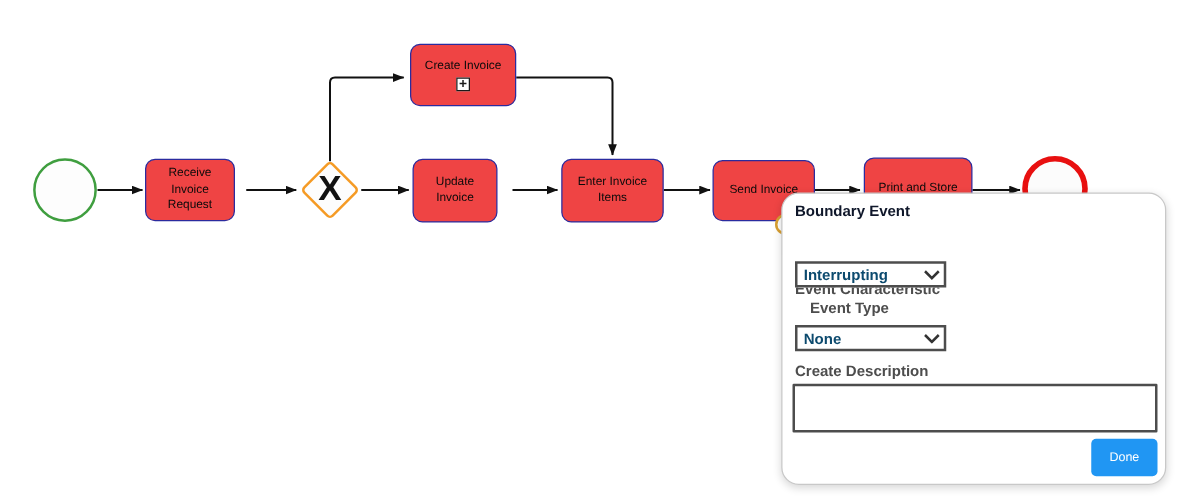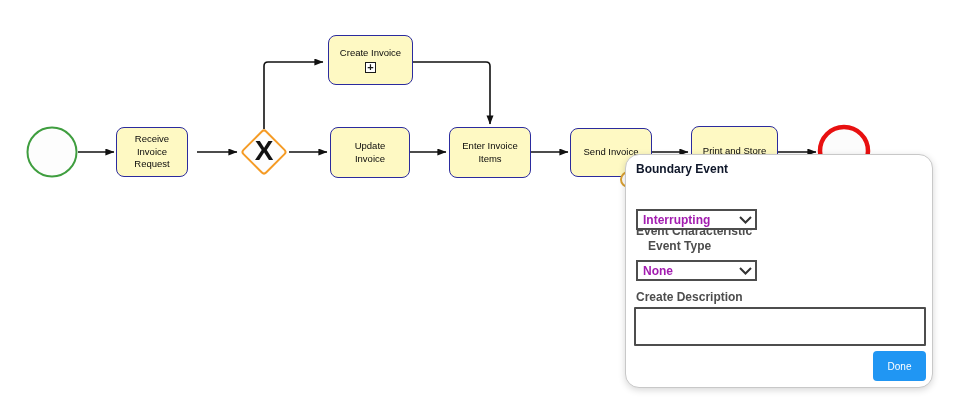--- a/index.html
+++ b/index.html
@@ -13,21 +13,21 @@
     overflow: hidden;
   }
   
   .connector-layer {
     position: absolute; left: 0; top: 0; z-index: 1;
   }
   .task {
     position: absolute;
     border: 1.6px solid #2b2b9e;
     border-radius: 8px;
-    background: #fef9c3;
+    background: #ef4444;
     display: flex;
     flex-direction: column;
     align-items: center;
     justify-content: center;
     text-align: center;
     z-index: 2;
     cursor: pointer;
   }
   .task-label {
     font-size: 9.5px;
@@ -102,21 +102,21 @@
   }
   .sel-characteristic { top: 54px; }
   .sel-type { top: 105px; }
   .sel-wrap select {
     width: 100%; height: 100%;
     appearance: none; -webkit-appearance: none; -moz-appearance: none;
     border: 2px solid #4d4d4d;
     border-radius: 0;
     background: #ffffff;
     font-family: "Liberation Sans", sans-serif;
-    font-size: 12px; font-weight: 700; color: #a21caf;
+    font-size: 12px; font-weight: 700; color: #0c4a6e;
     padding: 0 18px 0 5px;
   }
   .sel-chevron {
     position: absolute; right: 5px; top: 7px;
     pointer-events: none;
   }
   .panel textarea {
     position: absolute; left: 8px; top: 152px;
     width: 292px; height: 39px;
     border: 2px solid #4d4d4d;
@@ -170,21 +170,21 @@
     <div class="task-label">Receive
 Invoice
 Request</div>
   </div>
 
   <div class="task" style="left:328px; top:35px; width:85px; height:50px;">
     <div class="task-label">Create Invoice</div>
     <div class="subprocess-marker">+</div>
   </div>
 
-  <div class="task" style="left:330px; top:127px; width:80px; height:51px;">
+  <div class="task" style="left:330px; top:127px; width:68px; height:51px;">
     <div class="task-label">Update
 Invoice</div>
   </div>
 
   <div class="task" style="left:570px; top:128px; width:82px; height:49px;">
     <div class="task-label">Send Invoice</div>
   </div>
 
   <div class="task" style="left:449px; top:127px; width:82px; height:51px;">
     <div class="task-label">Enter Invoice

